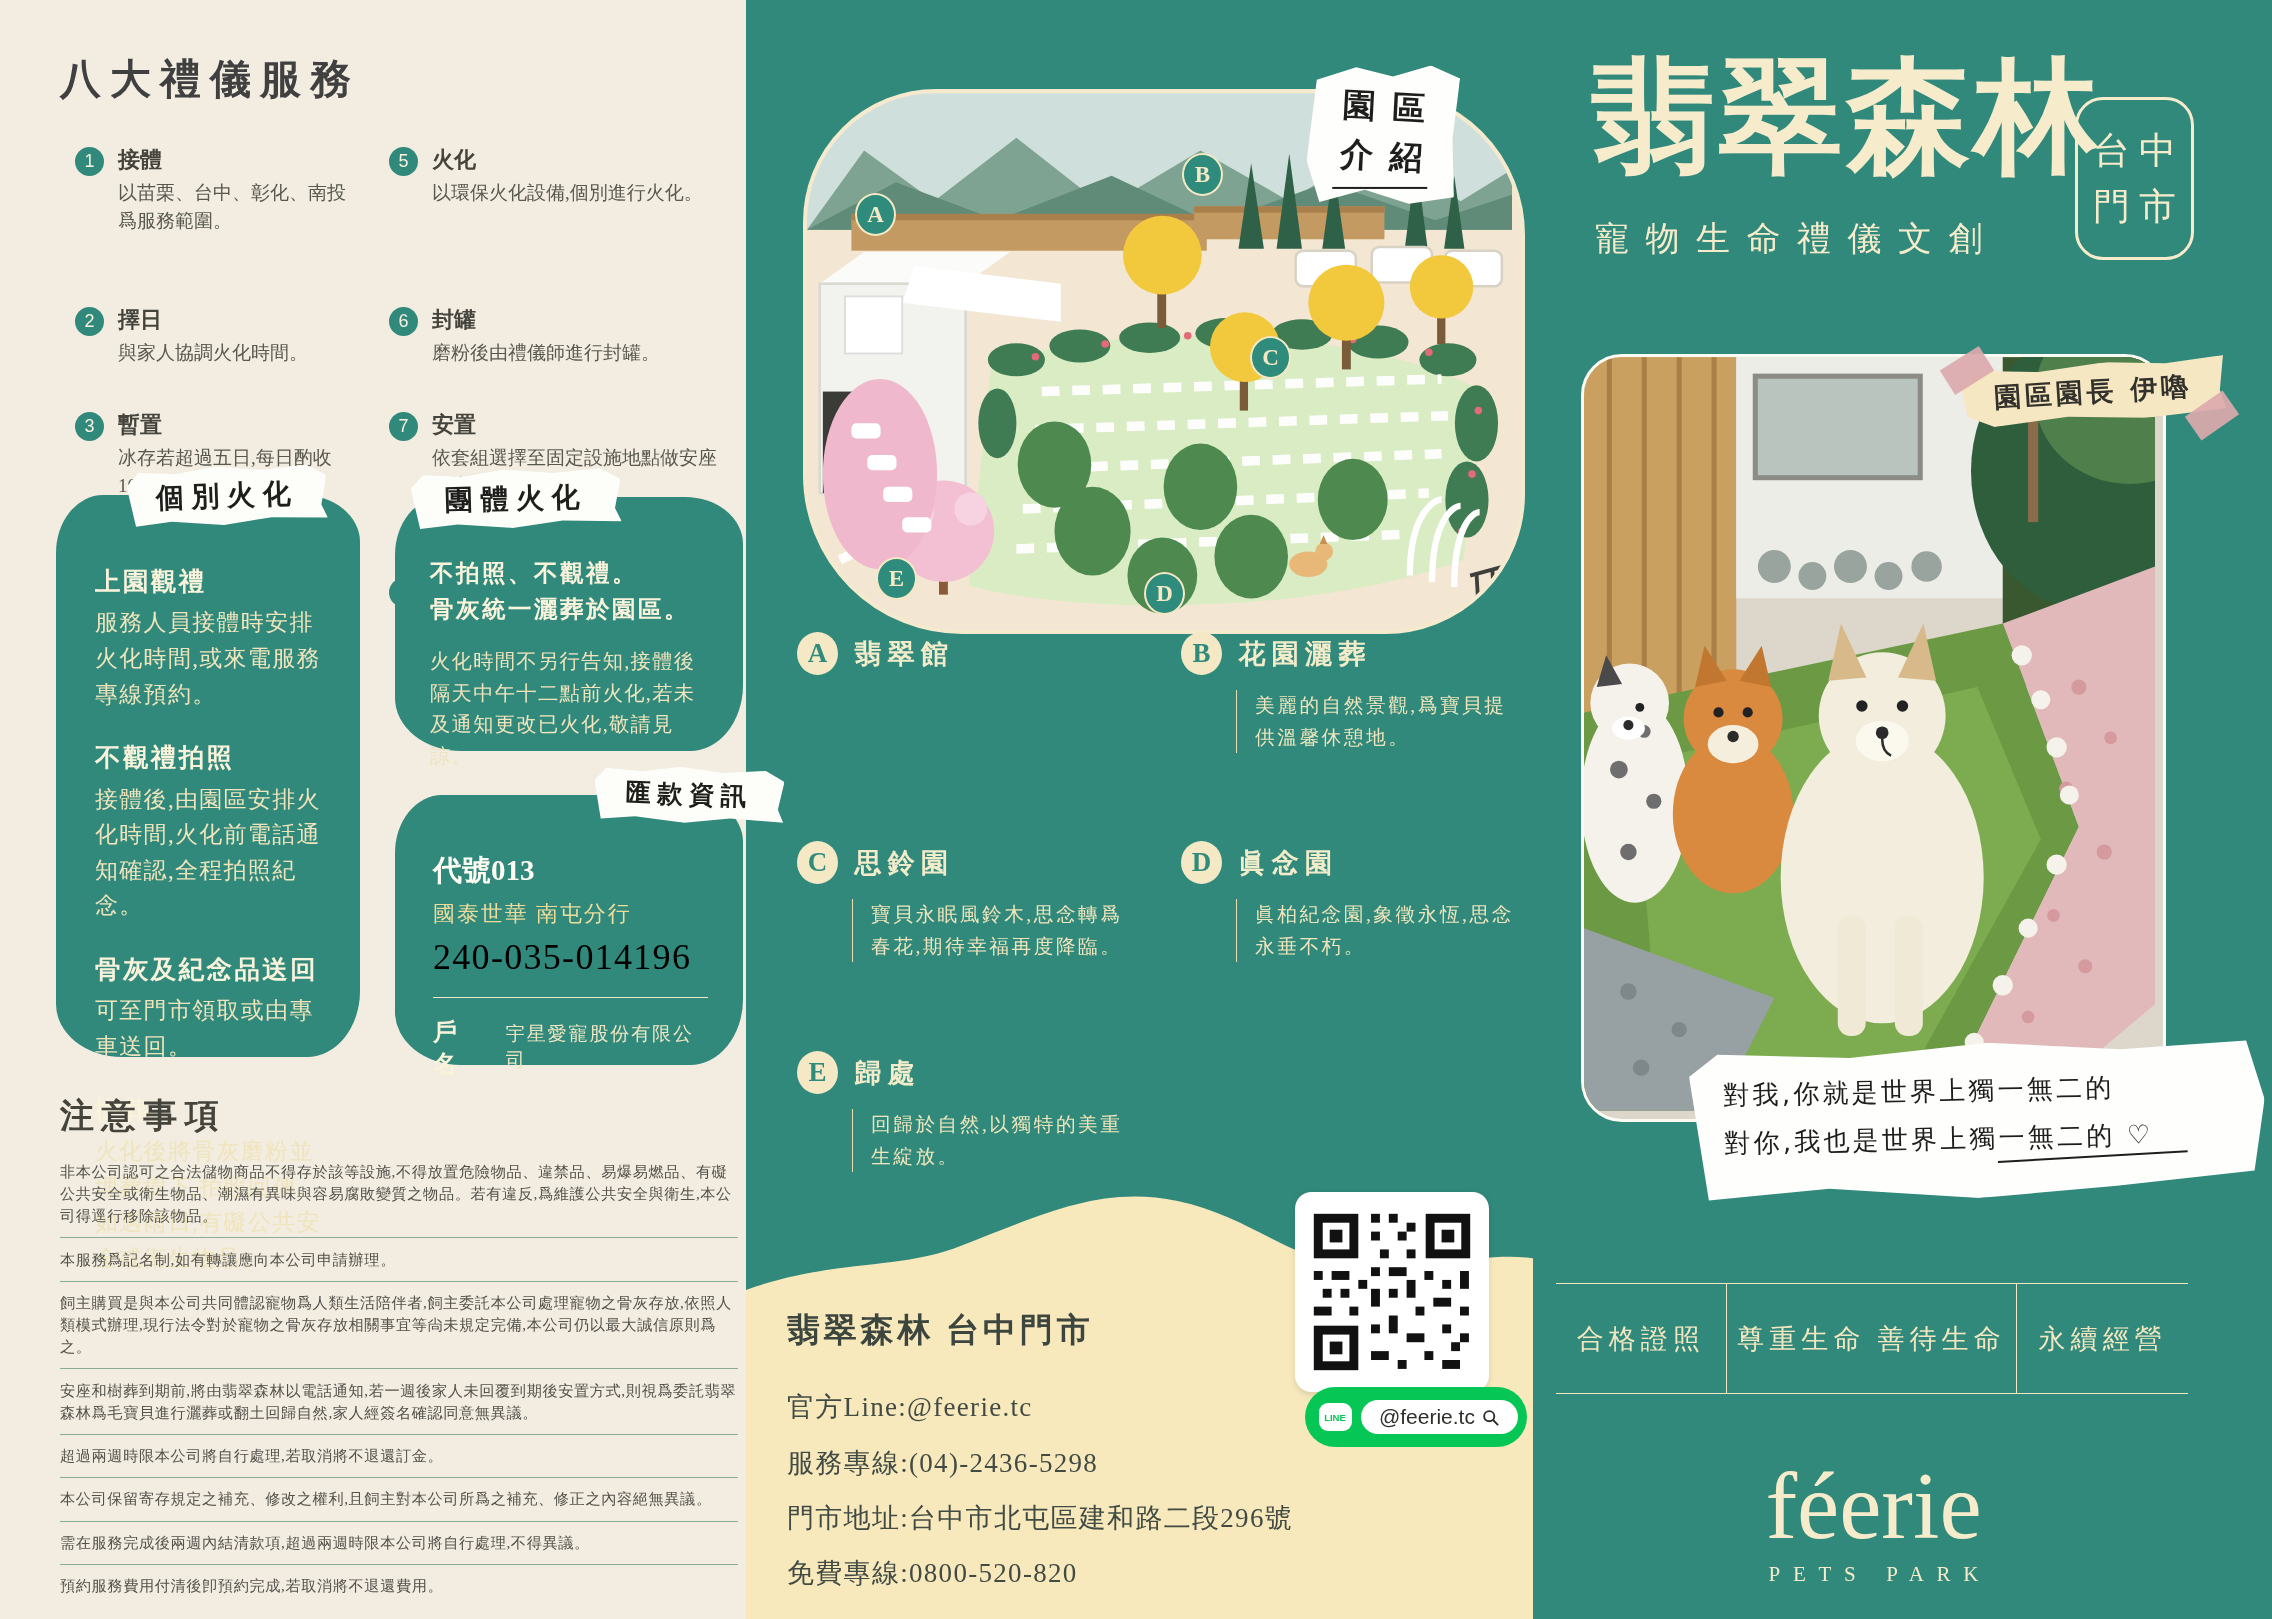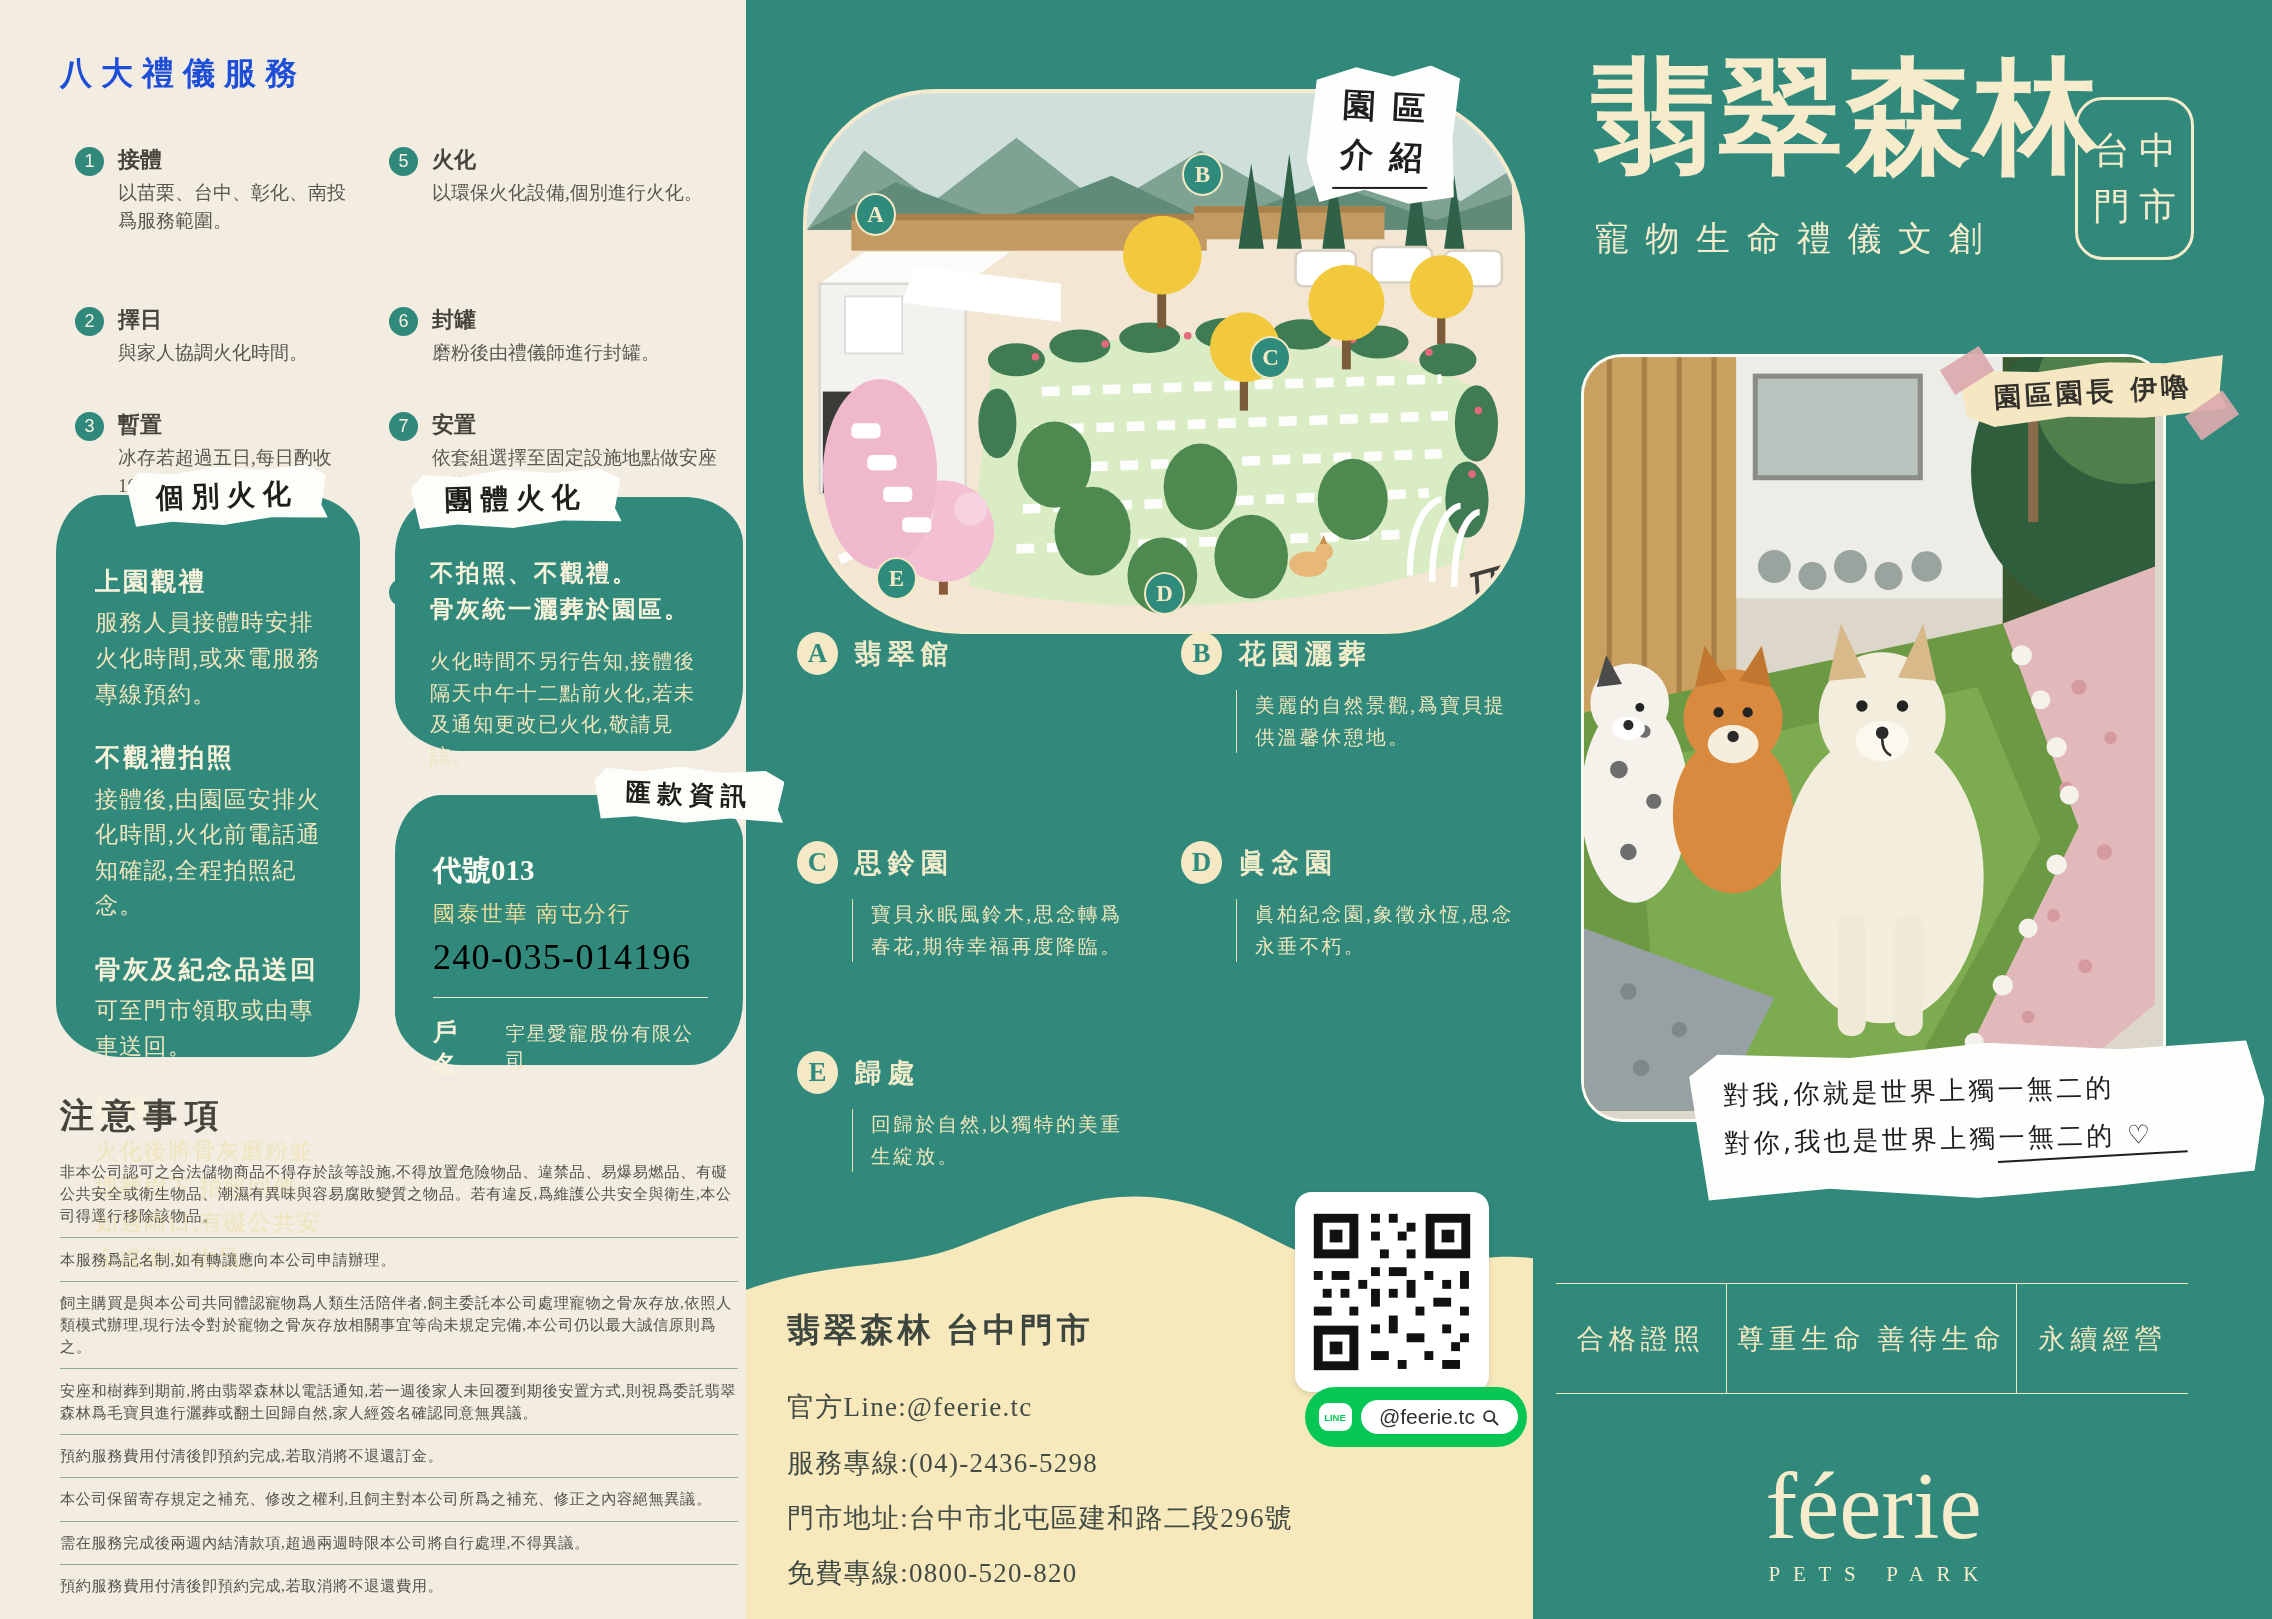--- a/index.html
+++ b/index.html
@@ -2,21 +2,21 @@
 <html style="font-size:10.2px"><head>
 <meta charset="utf-8">
 <style>
   html,body{margin:0;padding:0;background:#1f5e54;}
   .page{position:relative;width:2273px;height:1620px;background:#30897B;overflow:hidden;
         font-family:"Liberation Serif","DejaVu Serif",serif;}
   .abs{position:absolute;}
 
   
   .left-panel{left:0;top:0;width:746px;height:1620px;background:#F2ECE1;}
-  .svc-main-title{left:60px;top:52px;font-size:32px;font-weight:700;letter-spacing:9px;color:#1d4ed8;}
+  .svc-main-title{left:60px;top:52px;font-size:41px;font-weight:700;letter-spacing:9px;color:#404040;}
   .svc{display:flex;align-items:flex-start;}
   .svc-num{flex:0 0 auto;width:29px;height:29px;border-radius:50%;background:#30897B;color:#F7F2E2;
            display:flex;align-items:center;justify-content:center;font-size:18px;margin-right:14px;margin-top:1.3px;
            font-family:"Liberation Sans",sans-serif;}
   .svc-title{font-size:22px;font-weight:700;color:#45443C;line-height:1.25;}
   .svc-desc{font-size:19px;color:#59584E;line-height:1.5;margin-top:5.1px;}
 
   .teal-card{background:#30897B;border-radius:47px 58px 53px 66px / 58px 47px 66px 53px;}
   .paper-tag{background:#FDFDF9;box-shadow:1.9px 3.8px 6.3px rgba(0,0,0,.16);
              display:flex;align-items:center;justify-content:center;
@@ -203,21 +203,21 @@
       </div>
     </div>
     <div class="abs paper-tag" style="left:594px;top:766px;width:190px;height:58px;transform:rotate(2deg);font-size:25.4px;letter-spacing:6.3px">匯款資訊</div>
 
     <div class="abs notes-title">注意事項</div>
     <div class="abs notes">
       <div class="note-item">非本公司認可之合法儲物商品不得存於該等設施,不得放置危險物品、違禁品、易爆易燃品、有礙公共安全或衛生物品、潮濕有異味與容易腐敗變質之物品。若有違反,爲維護公共安全與衛生,本公司得逕行移除該物品。</div>
       <div class="note-item">本服務爲記名制,如有轉讓應向本公司申請辦理。</div>
       <div class="note-item">飼主購買是與本公司共同體認寵物爲人類生活陪伴者,飼主委託本公司處理寵物之骨灰存放,依照人類模式辦理,現行法令對於寵物之骨灰存放相關事宜等尙未規定完備,本公司仍以最大誠信原則爲之。</div>
       <div class="note-item">安座和樹葬到期前,將由翡翠森林以電話通知,若一週後家人未回覆到期後安置方式,則視爲委託翡翠森林爲毛寶貝進行灑葬或翻土回歸自然,家人經簽名確認同意無異議。</div>
-      <div class="note-item">預約服務費用付清後卽預約完成,若取消將不退還訂金。</div>
+      <div class="note-item">超過兩週時限本公司將自行處理,若取消將不退還訂金。</div>
       <div class="note-item">本公司保留寄存規定之補充、修改之權利,且飼主對本公司所爲之補充、修正之內容絕無異議。</div>
       <div class="note-item">需在服務完成後兩週內結清款項,超過兩週時限本公司將自行處理,不得異議。</div>
       <div class="note-item">預約服務費用付清後卽預約完成,若取消將不退還費用。</div>
     </div>
   </div>
 
   <div class="abs map-wrap">
     <svg width="705" height="528" viewBox="0 0 1111 831">
       <rect width="1111" height="831" fill="#F3E6D3"></rect>
       <rect width="1111" height="215" fill="#CFE0DC"></rect>

